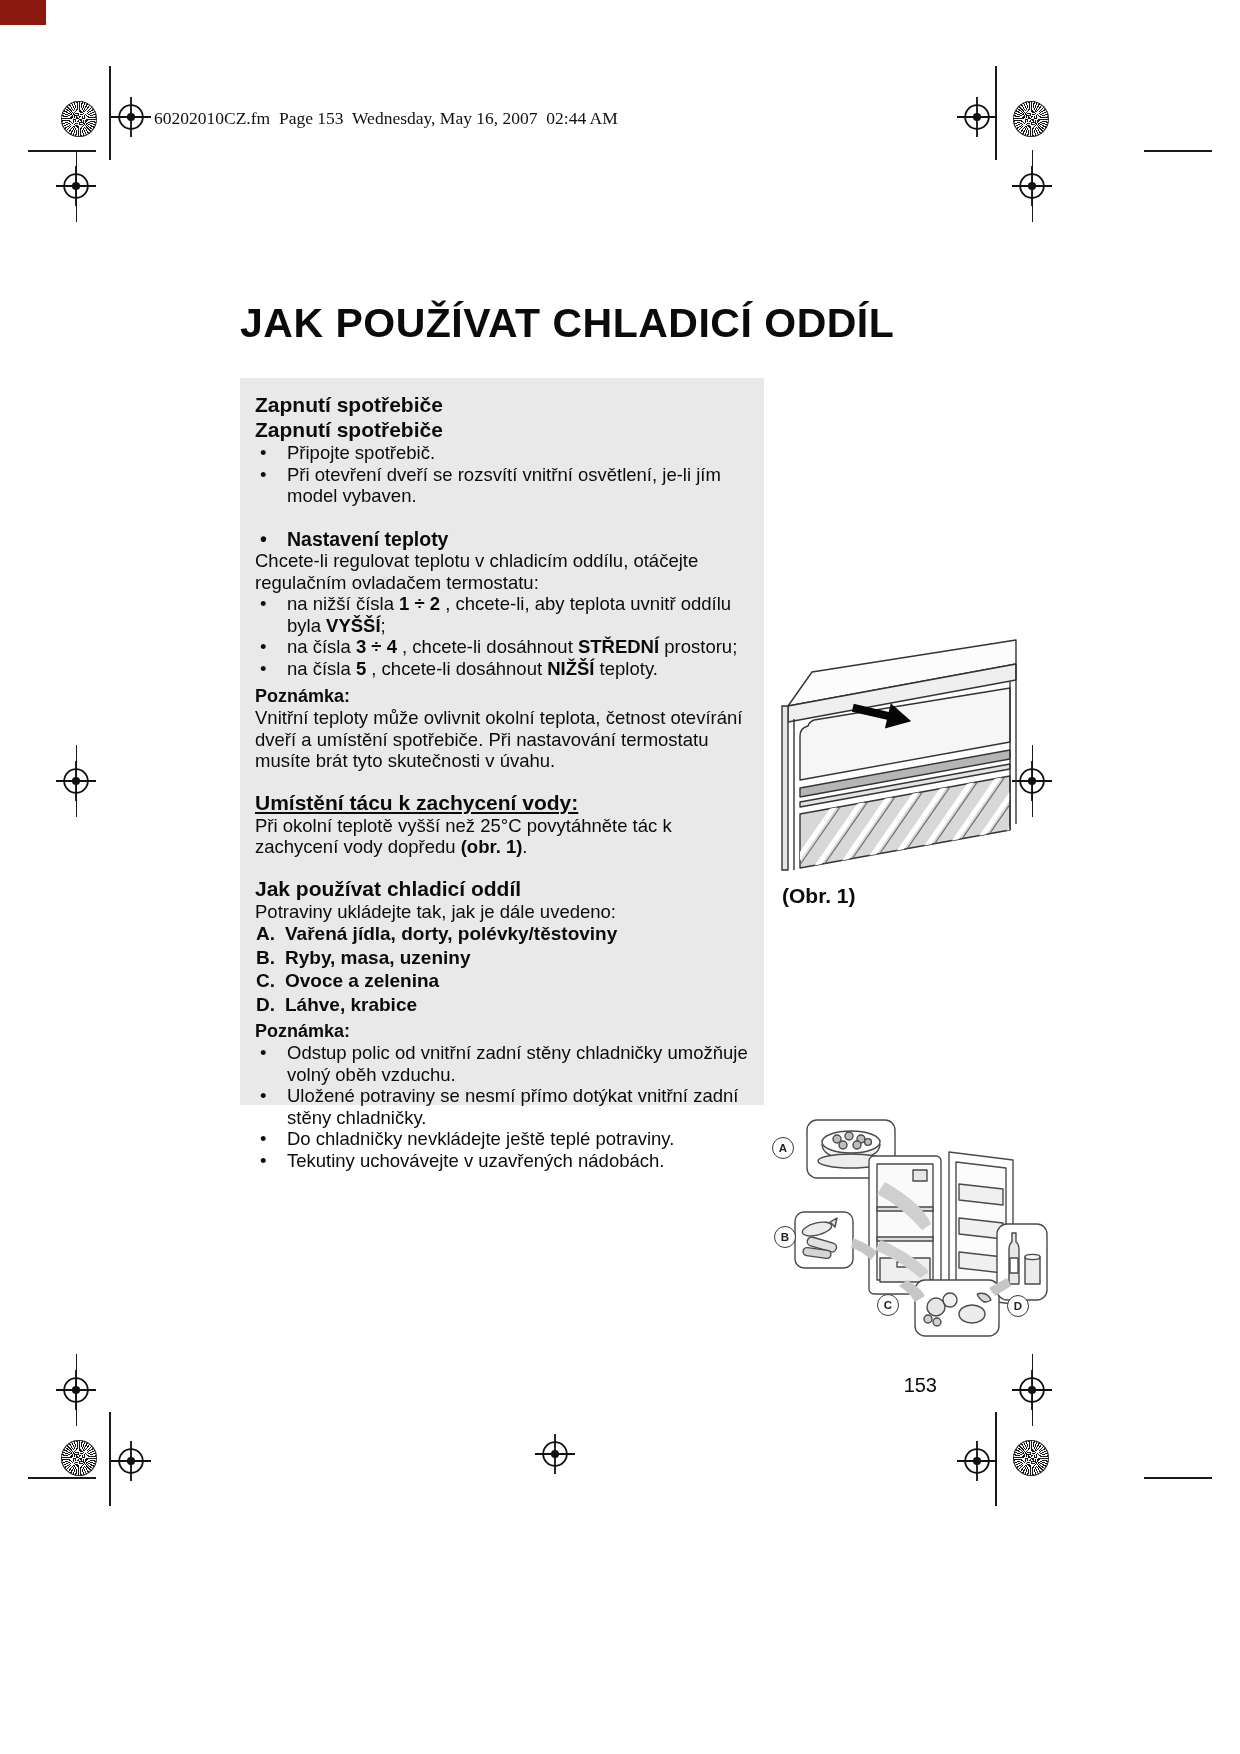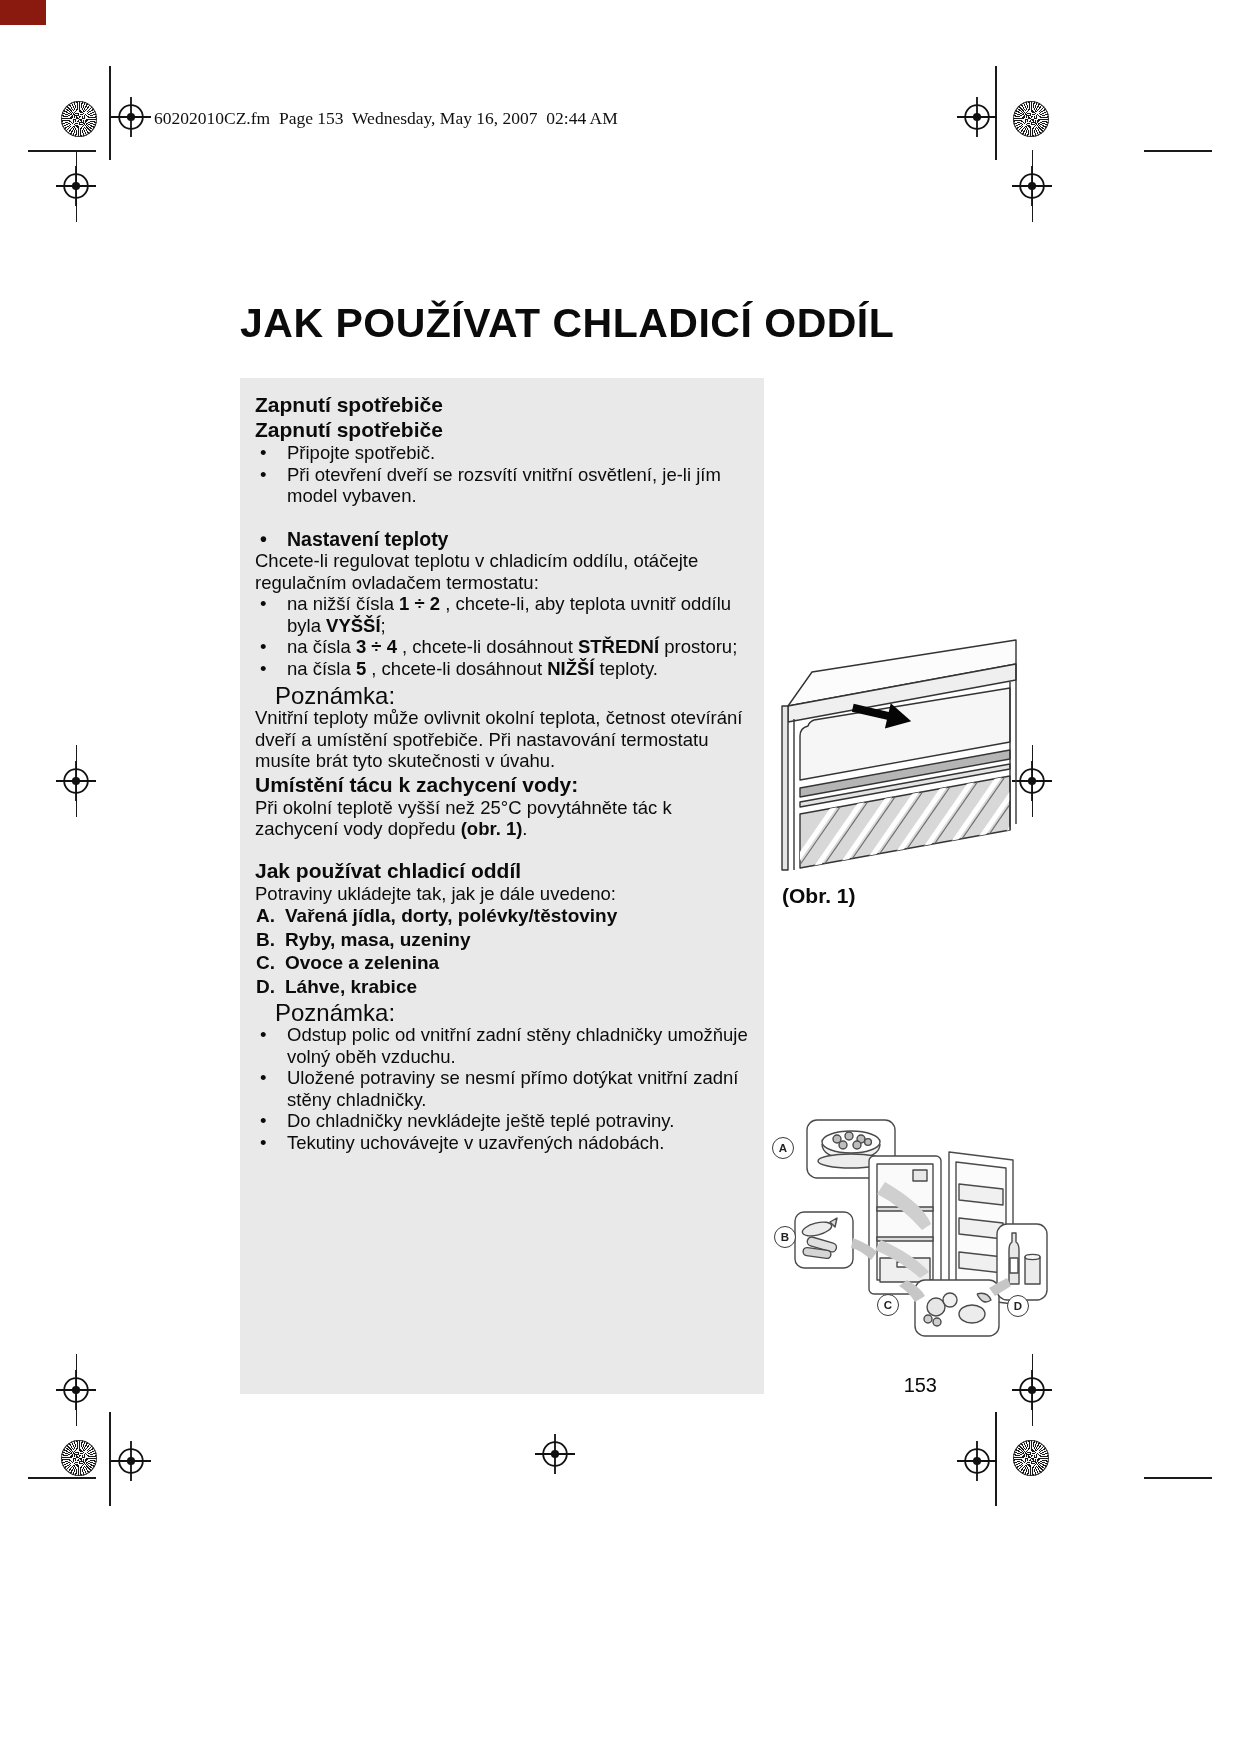--- a/index.html
+++ b/index.html
@@ -17,25 +17,25 @@
   .vline{width:1.5px;background:#1a1a1a;}
   .hline{height:1.5px;background:#1a1a1a;}
   .tickline{width:1.4px;height:72px;background:#1a1a1a;}
   
   .header-line{left:154px;top:108px;font-family:"Liberation Serif",serif;
     font-size:17.5px;white-space:pre;color:#101010;}
   .doc-title{left:240px;top:300px;font-size:41px;font-weight:bold;letter-spacing:.5px;white-space:nowrap;}
   .fig-caption{left:782px;top:884px;font-size:21px;font-weight:bold;}
   .folio{left:855px;top:1374px;width:82px;text-align:right;font-size:20px;}
   
-  #graybox{left:240px;top:378px;width:524px;height:1016px;background:#e9e9e9;
+  #graybox{left:240px;top:378px;width:524px;height:727px;background:#e9e9e9;
     box-sizing:border-box;padding:14px 16px 0 15px;}
   .blk{font-size:18.5px;line-height:21.5px;}
   .blk.h{font-weight:bold;font-size:21px;line-height:25px;}
-  .blk.note{font-weight:normal;font-size:24px;line-height:22px;margin-left:20px;}
+  .blk.note{font-weight:bold;font-size:18px;line-height:22px;}
   .blk.pbold{font-weight:bold;font-size:18px;letter-spacing:-.2px;}
   .blk.bullet{position:relative;padding-left:32px;}
   .blk.bullet .mk{position:absolute;left:5px;}
   .blk.bullet.bh{font-weight:bold;font-size:19.5px;}
   .blk.alpha{position:relative;padding-left:30px;font-size:19px;font-weight:bold;line-height:23.5px;}
   .blk.alpha .mk{position:absolute;left:1px;font-weight:bold;}
   .b{font-weight:bold;}
   
   .circle-label{width:20px;height:20px;border:1.6px solid #3a3a3a;border-radius:50%;
     background:#fff;font-size:11.5px;font-weight:bold;display:flex;align-items:center;
@@ -146,21 +146,21 @@
       <div class="blk h">Zapnutí spotřebiče</div>
       <div class="blk bullet"><span class="mk">•</span><span>Připojte spotřebič.</span></div>
       <div class="blk bullet"><span class="mk">•</span><span>Při otevření dveří se rozsvítí vnitřní osvětlení, je-li jím model vybaven.</span></div>
       <div class="blk bullet bh" style="margin-top: 22px;"><span class="mk">•</span><span class="b">Nastavení teploty</span></div>
       <div class="blk p"><span>Chcete-li regulovat teplotu v chladicím oddílu, otáčejte regulačním ovladačem termostatu:</span></div>
       <div class="blk bullet"><span class="mk">•</span><span>na nižší čísla </span><span class="b">1 ÷ 2</span><span> , chcete-li, aby teplota uvnitř oddílu byla </span><span class="b">VYŠŠÍ</span><span>;</span></div>
       <div class="blk bullet"><span class="mk">•</span><span>na čísla </span><span class="b">3 ÷ 4</span><span> , chcete-li dosáhnout </span><span class="b">STŘEDNÍ</span><span> prostoru;</span></div>
       <div class="blk bullet"><span class="mk">•</span><span>na čísla </span><span class="b">5</span><span> , chcete-li dosáhnout </span><span class="b">NIŽŠÍ</span><span> teploty.</span></div>
       <div class="blk note" style="margin-top: 6px;">Poznámka:</div>
       <div class="blk p"><span>Vnitřní teploty může ovlivnit okolní teplota, četnost otevírání dveří a umístění spotřebiče. Při nastavování termostatu musíte brát tyto skutečnosti v úvahu.</span></div>
-      <div class="blk h" style="">Umístění tácu k zachycení vody:</div>
+      <div class="blk h" style="margin-top: 18px; text-decoration: underline;">Umístění tácu k zachycení vody:</div>
       <div class="blk p"><span>Při okolní teplotě vyšší než 25°C povytáhněte tác k zachycení vody dopředu </span><span class="b">(obr. 1)</span><span>.</span></div>
       <div class="blk h" style="margin-top: 18px;">Jak používat chladicí oddíl</div>
       <div class="blk p"><span>Potraviny ukládejte tak, jak je dále uvedeno:</span></div>
       <div class="blk alpha"><span class="mk">A.</span><span class="b">Vařená jídla, dorty, polévky/těstoviny</span></div>
       <div class="blk alpha"><span class="mk">B.</span><span class="b">Ryby, masa, uzeniny</span></div>
       <div class="blk alpha"><span class="mk">C.</span><span class="b">Ovoce a zelenina</span></div>
       <div class="blk alpha"><span class="mk">D.</span><span class="b">Láhve, krabice</span></div>
       <div class="blk note" style="margin-top: 4px;">Poznámka:</div>
       <div class="blk bullet"><span class="mk">•</span><span>Odstup polic od vnitřní zadní stěny chladničky umožňuje volný oběh vzduchu.</span></div>
       <div class="blk bullet"><span class="mk">•</span><span>Uložené potraviny se nesmí přímo dotýkat vnitřní zadní stěny chladničky.</span></div>

